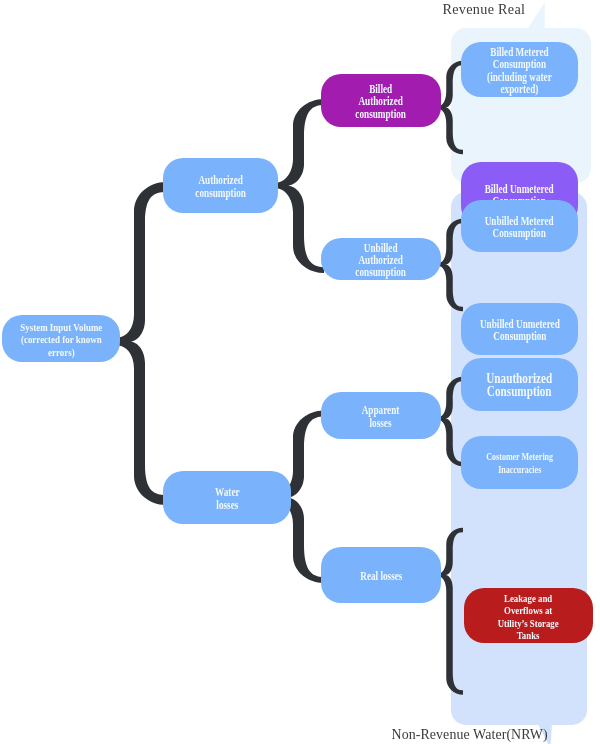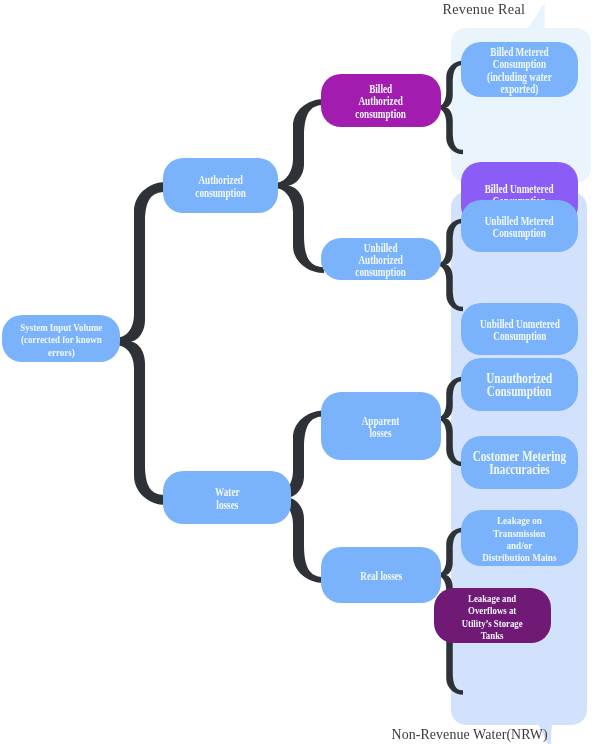--- a/index.html
+++ b/index.html
@@ -72,21 +72,21 @@
         <div class="nl">consumption</div>
       </div>
     </div>
     <div class="node" style="left: 321px; top: 238px; width: 120px; height: 42px; font-size: 11.5px; background: rgb(122, 178, 251); color: rgb(242, 249, 255);">
       <div class="node-label">
         <div class="nl">Unbilled</div>
         <div class="nl">Authorized</div>
         <div class="nl">consumption</div>
       </div>
     </div>
-    <div class="node" style="left: 321px; top: 392px; width: 120px; height: 68px; font-size: 11.5px; background: rgb(122, 178, 251); color: rgb(242, 249, 255);">
+    <div class="node" style="left: 321px; top: 392px; width: 120px; height: 47px; font-size: 11.5px; background: rgb(122, 178, 251); color: rgb(242, 249, 255);">
       <div class="node-label">
         <div class="nl">Apparent</div>
         <div class="nl">losses</div>
       </div>
     </div>
     <div class="node" style="left: 321px; top: 547px; width: 120px; height: 56px; font-size: 11.5px; background: rgb(122, 178, 251); color: rgb(242, 249, 255);">
       <div class="node-label">
         <div class="nl">Real losses</div>
       </div>
     </div>
@@ -115,35 +115,27 @@
         <div class="nl">Unbilled Unmetered</div>
         <div class="nl">Consumption</div>
       </div>
     </div>
     <div class="node" style="left: 461px; top: 358px; width: 117px; height: 53px; font-size: 14px; background: rgb(122, 178, 251); color: rgb(242, 249, 255);">
       <div class="node-label">
         <div class="nl">Unauthorized</div>
         <div class="nl">Consumption</div>
       </div>
     </div>
-    <div class="node" style="left: 461px; top: 436px; width: 117px; height: 53px; font-size: 14px; background: rgb(122, 178, 251); color: rgb(242, 249, 255);">
+    <div class="node" style="left: 461px; top: 436px; width: 117px; height: 53px; font-size: 10px; background: rgb(122, 178, 251); color: rgb(242, 249, 255);">
       <div class="node-label">
         <div class="nl">Costomer Metering</div>
         <div class="nl">Inaccuracies</div>
       </div>
     </div>
-    <div class="node" style="left: 461px; top: 510px; width: 117px; height: 56px; font-size: 11.4px; background: rgb(122, 178, 251); color: rgb(242, 249, 255);">
-      <div class="node-label">
-        <div class="nl">Leakage on</div>
-        <div class="nl">Transmission</div>
-        <div class="nl">and/or</div>
-        <div class="nl">Distribution Mains</div>
-      </div>
-    </div>
-    <div class="node" style="left: 434px; top: 588px; width: 117px; height: 55px; font-size: 11px; background: #701a75; color: rgb(242, 249, 255);">
+    <div class="node" style="left: 464px; top: 588px; width: 129px; height: 55px; font-size: 11px; background: #b91c1c; color: rgb(242, 249, 255);">
       <div class="node-label">
         <div class="nl">Leakage and</div>
         <div class="nl">Overflows at</div>
         <div class="nl">Utility’s Storage</div>
         <div class="nl">Tanks</div>
       </div>
     </div>
 
     <div class="grouplabel" style="left: 442.5px; top: 1.5px; font-size: 14.2px; color: rgb(59, 59, 59); letter-spacing: 0.3px;">Revenue Real</div>
     <div class="grouplabel" style="left: 383.5px; top: 727.5px; font-size: 13.9px; color: rgb(59, 59, 59); letter-spacing: 0.1px; margin-left: 8px;">Non-Revenue Water(NRW)</div>

